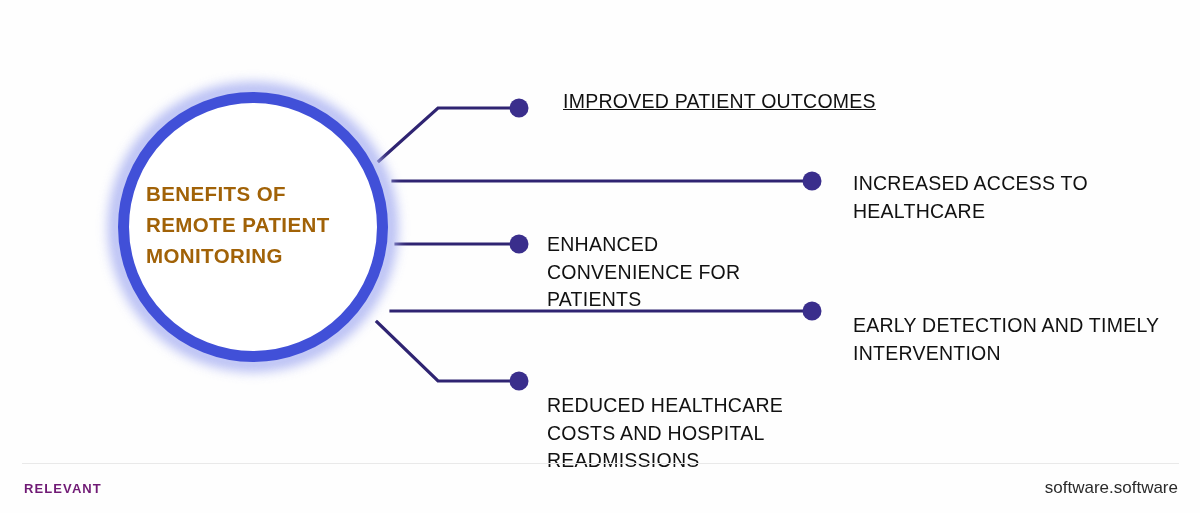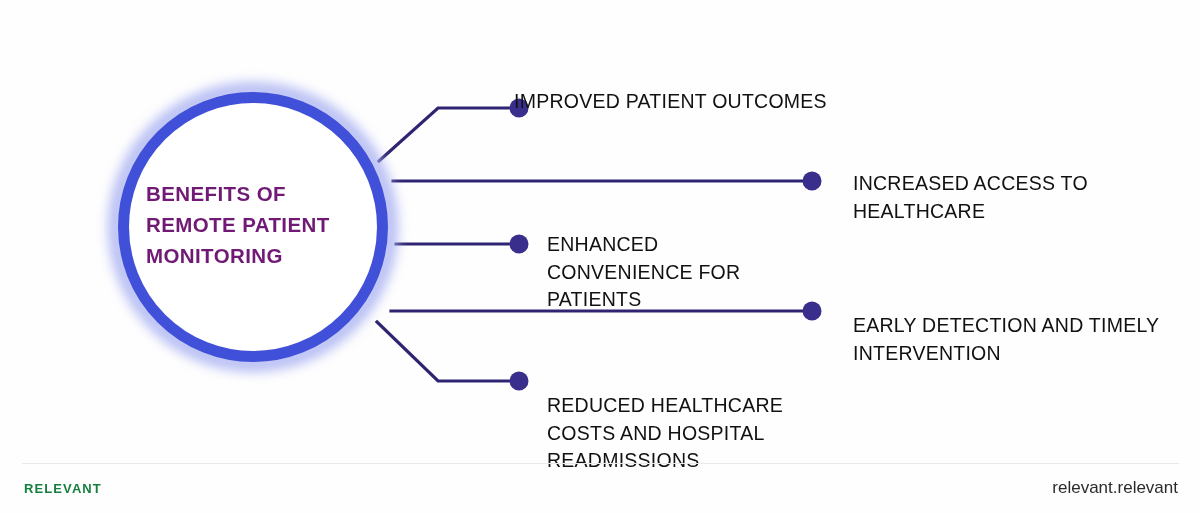--- a/index.html
+++ b/index.html
@@ -49,21 +49,21 @@
   }
   .hub-title {
     position: absolute;
     left: 38px;
     top: 96px;
     width: 210px;
     font-size: 20.5px;
     font-weight: bold;
     line-height: 1.52;
     letter-spacing: 0.4px;
-    color: #701a75;
+    color: #a16207;
     text-transform: uppercase;
   }
 
   
   #connectors {
     position: absolute;
     left: 0; top: 0;
     width: 1200px;
     height: 513px;
     pointer-events: none;
@@ -72,21 +72,21 @@
   
   .label {
     position: absolute;
     font-size: 19.5px;
     font-weight: 500;
     line-height: 1.42;
     letter-spacing: 0.25px;
     color: #111111;
     text-transform: uppercase;
   }
-  .lbl-1 { left: 514px; top:  88px; width: 420px; }
+  .lbl-1 { left: 563px; top:  88px; width: 420px; text-decoration: underline; }
   .lbl-2 { left: 853px; top: 170px; width: 330px; }
   .lbl-3 { left: 547px; top: 231px; width: 260px; }
   .lbl-4 { left: 853px; top: 312px; width: 330px; }
   .lbl-5 { left: 547px; top: 377px; width: 310px; margin-top: 15px; }
 
   
   .footer-rule {
     position: absolute;
     left: 22px;
     top: 463px;
@@ -94,21 +94,21 @@
     height: 1px;
     background: #e9e9e9;
   }
   .brand {
     position: absolute;
     left: 24px;
     top: 481px;
     font-size: 13px;
     font-weight: bold;
     letter-spacing: 1.1px;
-    color: #15803d;
+    color: #701a75;
   }
   .site {
     position: absolute;
     right: 22px;
     top: 478px;
     font-size: 17px;
     font-weight: 400;
     color: #2b2b2b;
   }
 </style>
@@ -141,15 +141,15 @@
   </div>
 
   <div class="label lbl-1">IMPROVED PATIENT OUTCOMES</div>
   <div class="label lbl-3">ENHANCED CONVENIENCE FOR PATIENTS</div>
   <div class="label lbl-2">INCREASED ACCESS TO HEALTHCARE</div>
   <div class="label lbl-4">EARLY DETECTION AND TIMELY INTERVENTION</div>
   <div class="label lbl-5">REDUCED HEALTHCARE COSTS AND HOSPITAL READMISSIONS</div>
 
   <div class="footer-rule"></div>
   <div class="brand">RELEVANT</div>
-  <div class="site">relevant.relevant</div>
+  <div class="site">software.software</div>
 
 </div>
 
 </body></html>

